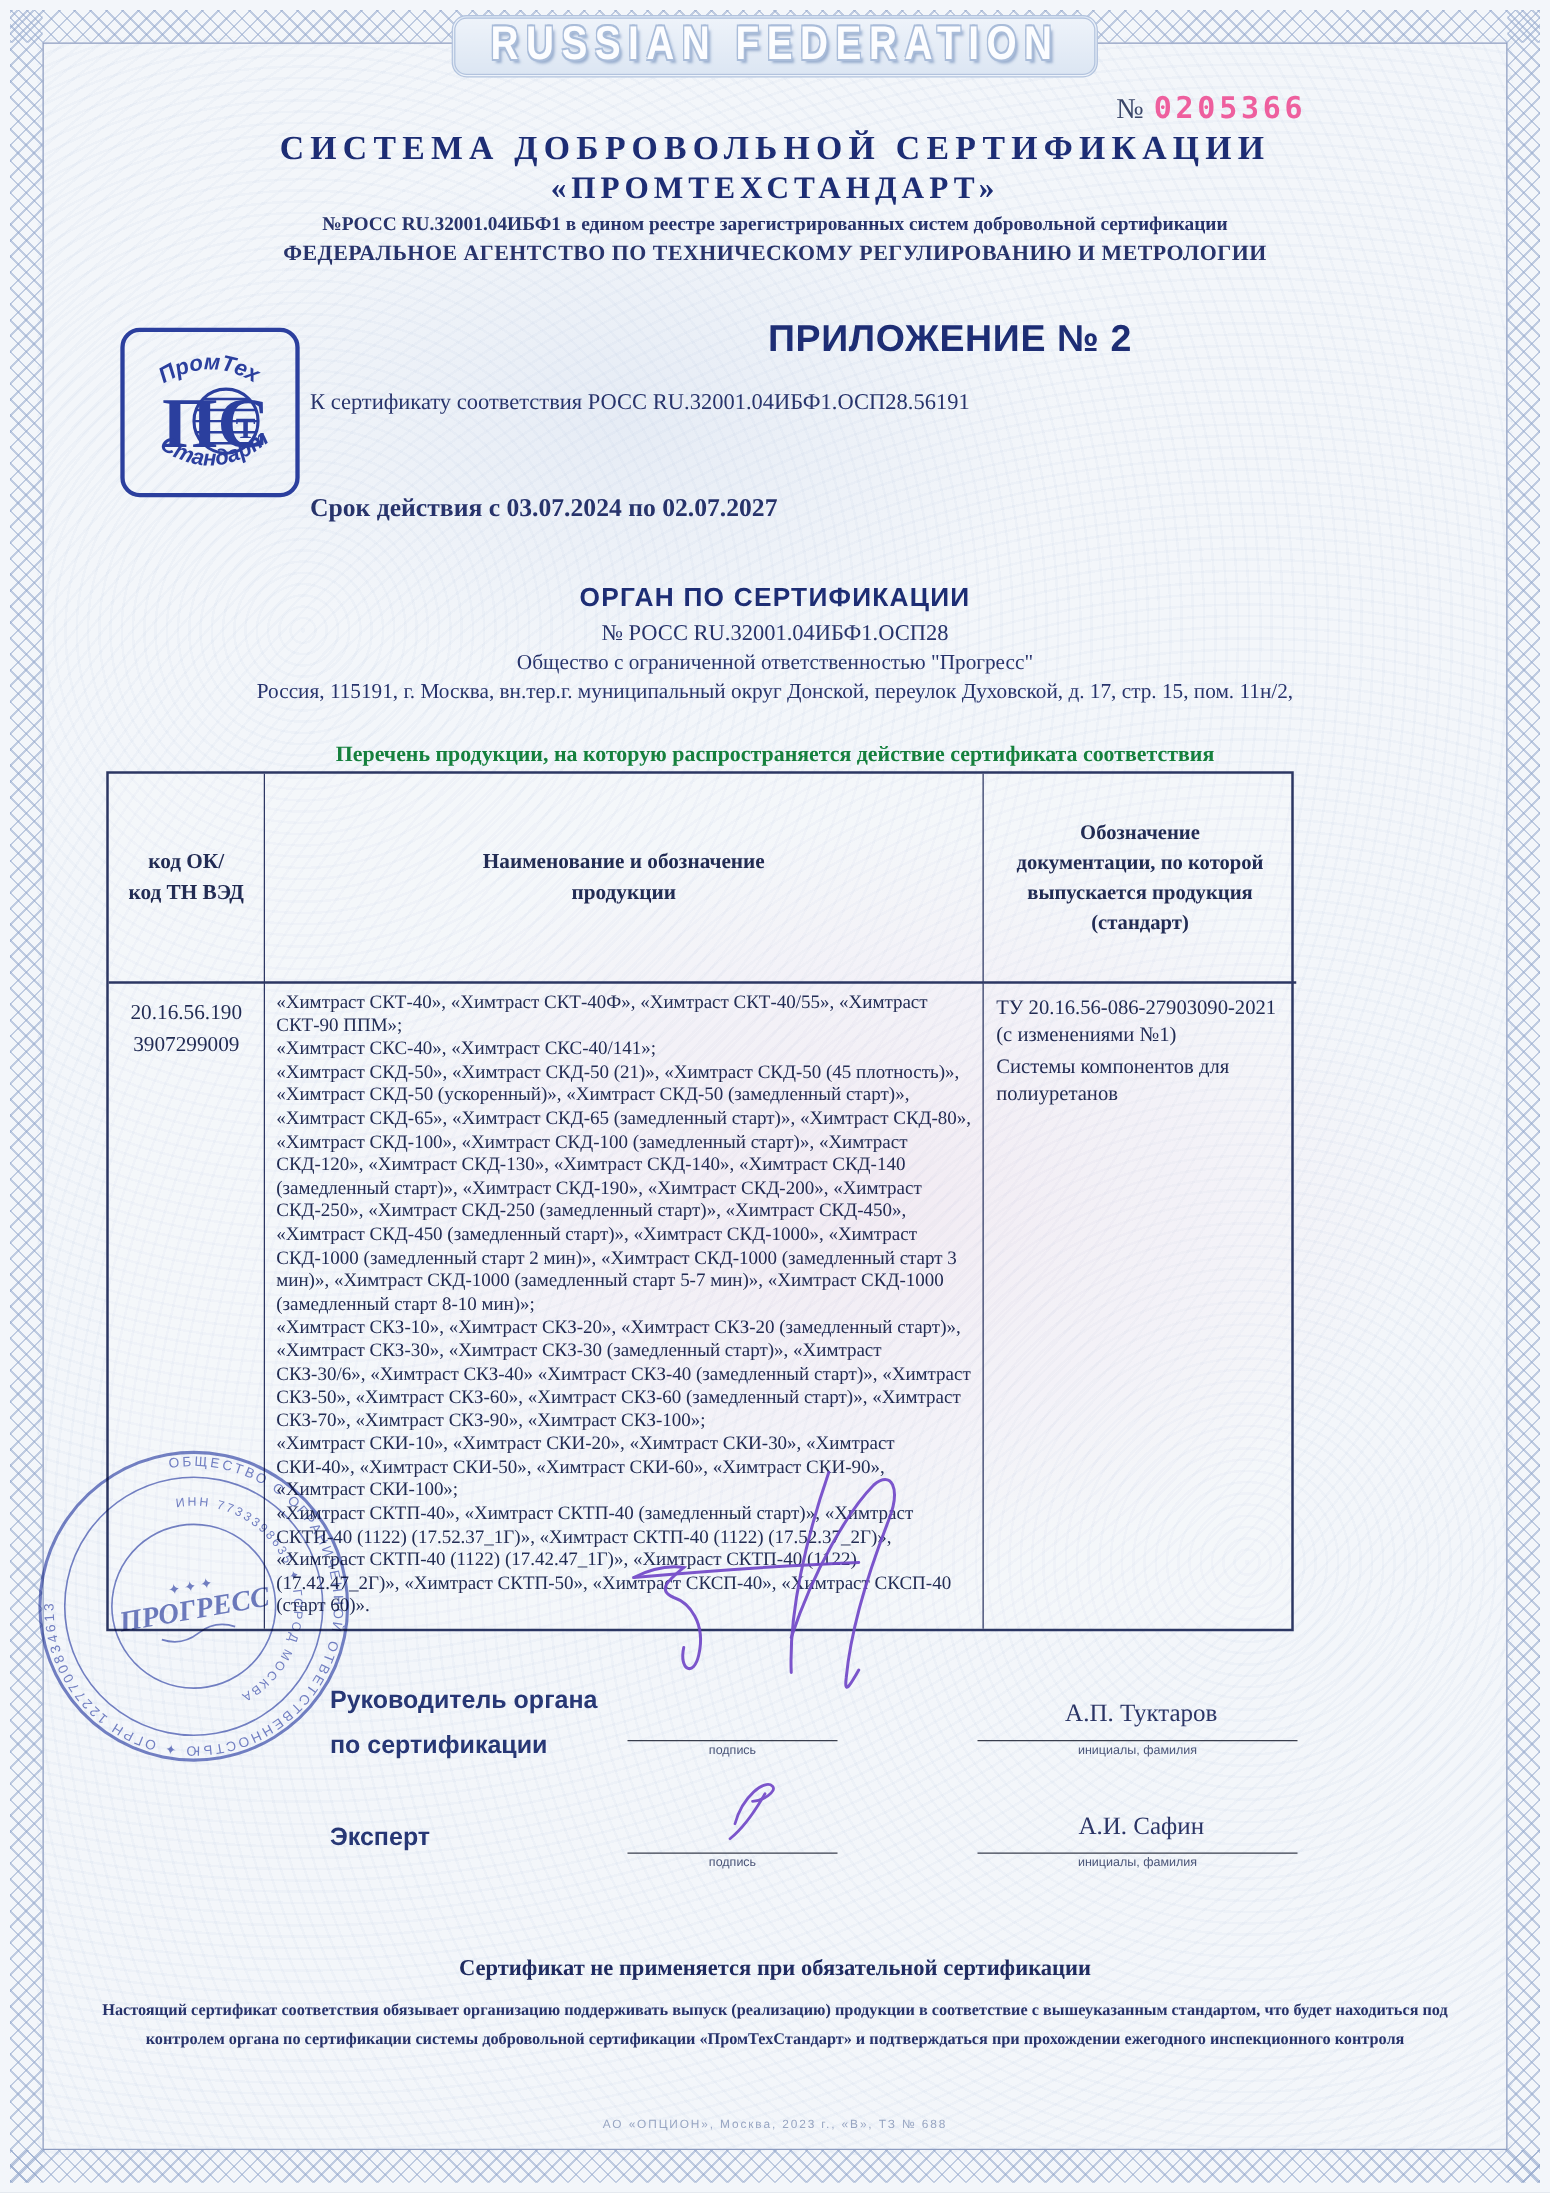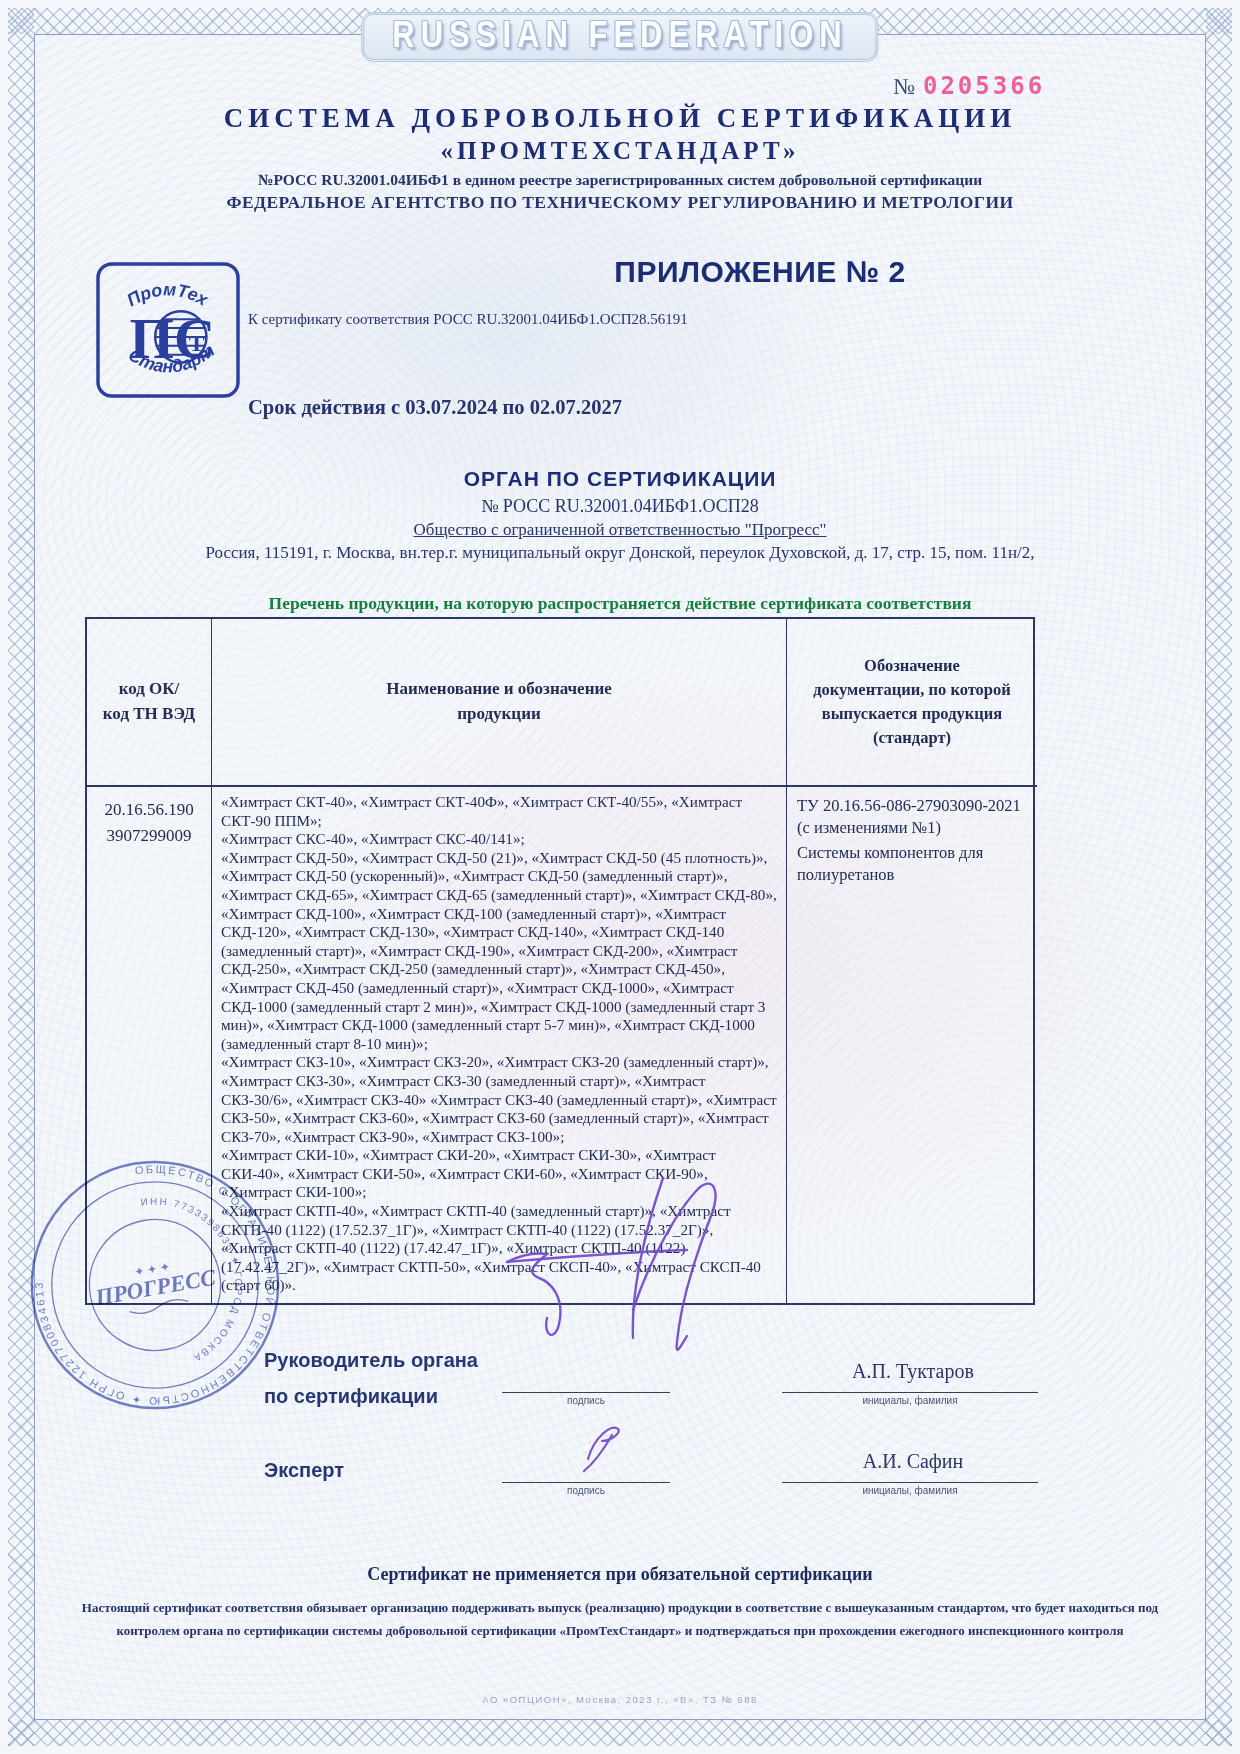--- a/index.html
+++ b/index.html
@@ -49,27 +49,27 @@
   .h1 { top:103px; font-size:27px; font-weight:bold; letter-spacing:5px; color:#1d2d74; }
   .h2 { top:137px; font-size:25px; font-weight:bold; letter-spacing:4px; color:#1d2d74; }
   .registry { top:171px; font-size:15.5px; font-weight:bold; color:#27336b; }
   .agency { top:192px; font-size:17.5px; font-weight:bold; letter-spacing:.4px; color:#27336b; }
   .appendix-title {
     position:absolute; top:241px; left:460px; width:600px; text-align:center;
     font-family:"Liberation Sans", sans-serif; font-weight:bold; font-size:30px;
     letter-spacing:.5px; color:#1d2d74;margin-top:14px;
   }
   .logo { position:absolute; left:94px; top:260px; }
-  .cert-ref { position:absolute; left:248px; top:311px; font-size:15px; color:#27336b; }
+  .cert-ref { position:absolute; left:248px; top:311px; font-size:18px; color:#27336b; }
   .integral { position:absolute; left:248px; top:343px; font-size:20.5px; color:#27336b; }
   .validity { position:absolute; left:248px; top:396px; font-size:20.5px; font-weight:bold; color:#27336b; }
   .body-heading { top:467px; font-family:"Liberation Sans", sans-serif; font-weight:bold;
     font-size:21px; letter-spacing:1px; color:#1d2d74; }
   .body-number { top:496px; font-size:18px; color:#27336b; }
-  .company  { top:520px; font-size:17px; color:#27336b;text-decoration:underline; }
+  .company  { top:520px; font-size:17px; color:#27336b; }
   .address  { top:543px; font-size:17px; color:#27336b; }
   .contacts { top:566px; font-size:17px; color:#27336b; }
   .table-title { top:593px; font-size:17.5px; font-weight:bold; color:#15803d; }
   
   .ptable {
     position:absolute; left:85px; top:617px; width:950px;
     border:2px solid #2c3763; border-collapse:collapse;
     display:grid; grid-template-columns:125px 575px 250px;
     background:rgba(255,255,255,.12);
   }

